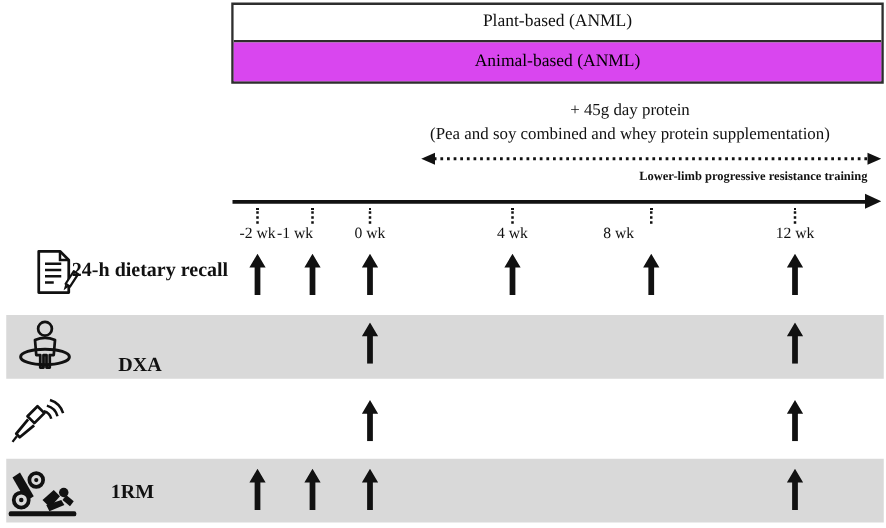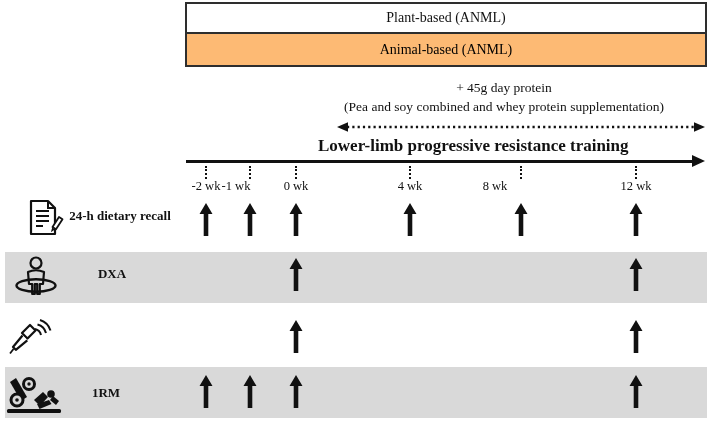--- a/index.html
+++ b/index.html
@@ -4,40 +4,40 @@
 <style>
   html,body{margin:0;padding:0;background:#fff;}
   #canvas{
     position:relative;width:709px;height:422px;background:#ffffff;overflow:hidden;
     font-family:"Liberation Serif","DejaVu Serif",serif;color:#111;
   }
   
   #group-box{position:absolute;left:185px;top:2px;width:518px;border:2px solid #2e2e2e;}
   .group-row{height:28px;display:flex;align-items:center;justify-content:center;font-size:14px;}
   #group-plnt{background:#ffffff;border-bottom:2px solid #2e2e2e;}
-  #group-anml{background:#fdba74;height:31px;color:#000;}
+  #group-anml{background:#d946ef;height:31px;color:#000;}
   
   .supp-text{position:absolute;left:300px;width:408px;text-align:center;font-weight:normal;}
   #supp-line1{top:80px;font-size:13.5px;}
   #supp-line2{top:99px;font-size:13.5px;}
   #dotted-arrow{position:absolute;left:336px;top:120px;}
-  #training-label{position:absolute;left:318px;top:136px;width:376px;text-align:left;
-    font-weight:bold;font-size:17px;}
+  #training-label{position:absolute;left:318px;top:136px;width:376px;text-align:right;
+    font-weight:bold;font-size:10px;}
   
   #timeline-line{position:absolute;left:186px;top:160px;width:506px;height:3px;background:#111;}
   #timeline-arrowhead{position:absolute;left:692px;top:155px;width:0;height:0;
     border-left:13px solid #111;border-top:6.5px solid transparent;border-bottom:6.5px solid transparent;}
   .tick{position:absolute;top:166px;height:13px;width:0;border-left:2px dotted #111;}
   .wk-label{position:absolute;top:179px;transform:translateX(-50%);font-size:12.5px;white-space:nowrap;}
   
   .band{position:absolute;left:5px;width:702px;height:51px;background:#d9d9d9;}
   #band-dxa{top:252px;}
   #band-1rm{top:367px;}
   .row-icon{position:absolute;}
-  .row-label{position:absolute;transform:translateX(-50%);font-weight:bold;font-size:13px;white-space:nowrap;}
+  .row-label{position:absolute;transform:translateX(-50%);font-weight:bold;font-size:16px;white-space:nowrap;}
   .up-arrow{position:absolute;width:14px;height:33px;}
   .up-arrow svg{display:block;}
 </style>
 </head>
 <body>
 
 <div id="canvas">
 
   <div id="group-box">
     <div id="group-plnt" class="group-row">
@@ -95,21 +95,21 @@
   </div>
   <div class="row-label" style="left:120px;top:208px;">24-h dietary recall</div>
 
   <div class="row-icon" style="left:13px;top:255px;">
     <svg width="46" height="46" viewBox="0 0 46 46">
       <circle cx="23" cy="8" r="5.5" fill="#d9d9d9" stroke="#111" stroke-width="2.2"></circle>
       <path d="M15 17 q8 -3.5 16 0 l-1 12 h-3.2 v10 h-2.6 v-10 h-2.4 v10 h-2.6 v-10 h-3.2 z" fill="#d9d9d9" stroke="#111" stroke-width="2.2" stroke-linejoin="round"></path>
       <ellipse cx="23" cy="30.5" rx="19.5" ry="6.2" fill="none" stroke="#111" stroke-width="2.4"></ellipse>
     </svg>
   </div>
-  <div class="row-label" style="left:112px;top:266px;">DXA</div>
+  <div class="row-label" style="left:112px;top:284px;">DXA</div>
 
   <div class="row-icon" style="left:8px;top:314px;">
     <svg width="46" height="46" viewBox="0 0 46 46">
       <path d="M27 15 a8 8 0 0 1 6 6" fill="none" stroke="#111" stroke-width="2"></path>
       <path d="M29.5 10.5 a12 12 0 0 1 8.5 8.5" fill="none" stroke="#111" stroke-width="2"></path>
       <path d="M32 6 a16 16 0 0 1 10.5 10.5" fill="none" stroke="#111" stroke-width="2"></path>
       <path d="M14 19 l8 -8 5.5 5.5 -8 8 z" fill="#fff" stroke="#111" stroke-width="2.2" stroke-linejoin="round"></path>
       <path d="M14.5 21.5 l-9.5 11.5 2.8 2.8 11.5 -9.5" fill="#fff" stroke="#111" stroke-width="2.2" stroke-linejoin="round"></path>
       <path d="M5.5 35 l-3.5 4.5" fill="none" stroke="#111" stroke-width="1.8"></path>
     </svg>

